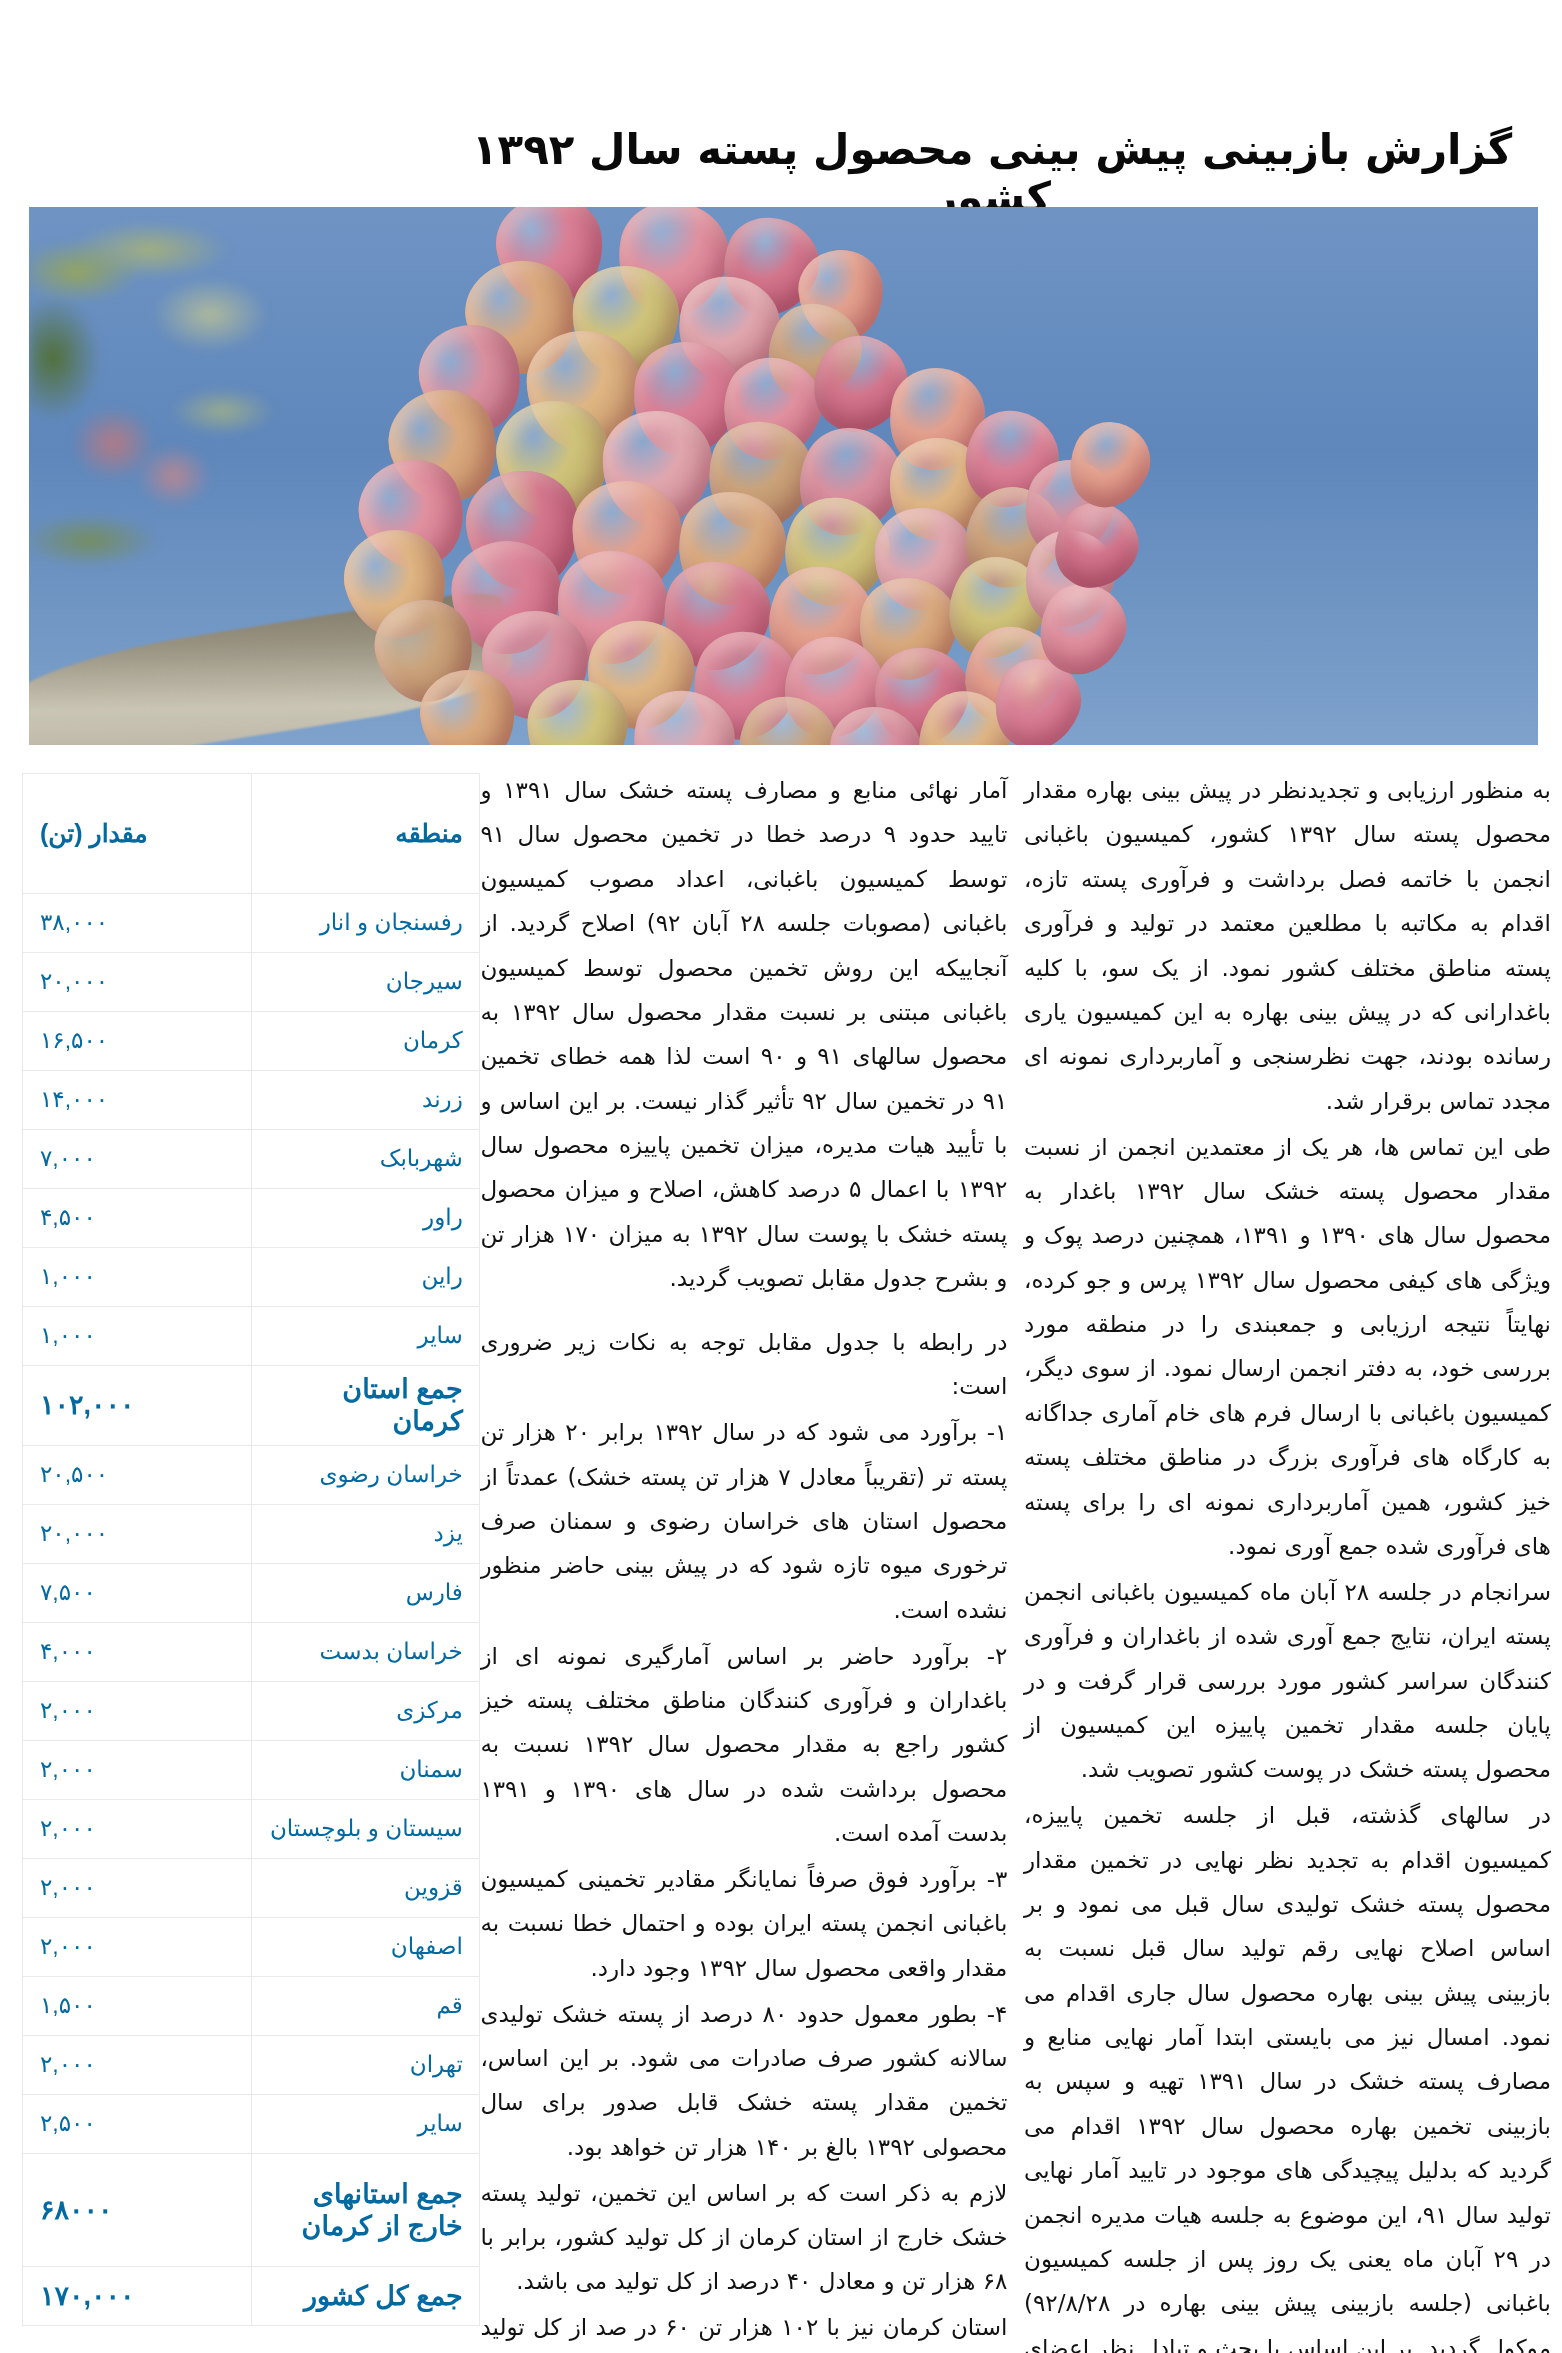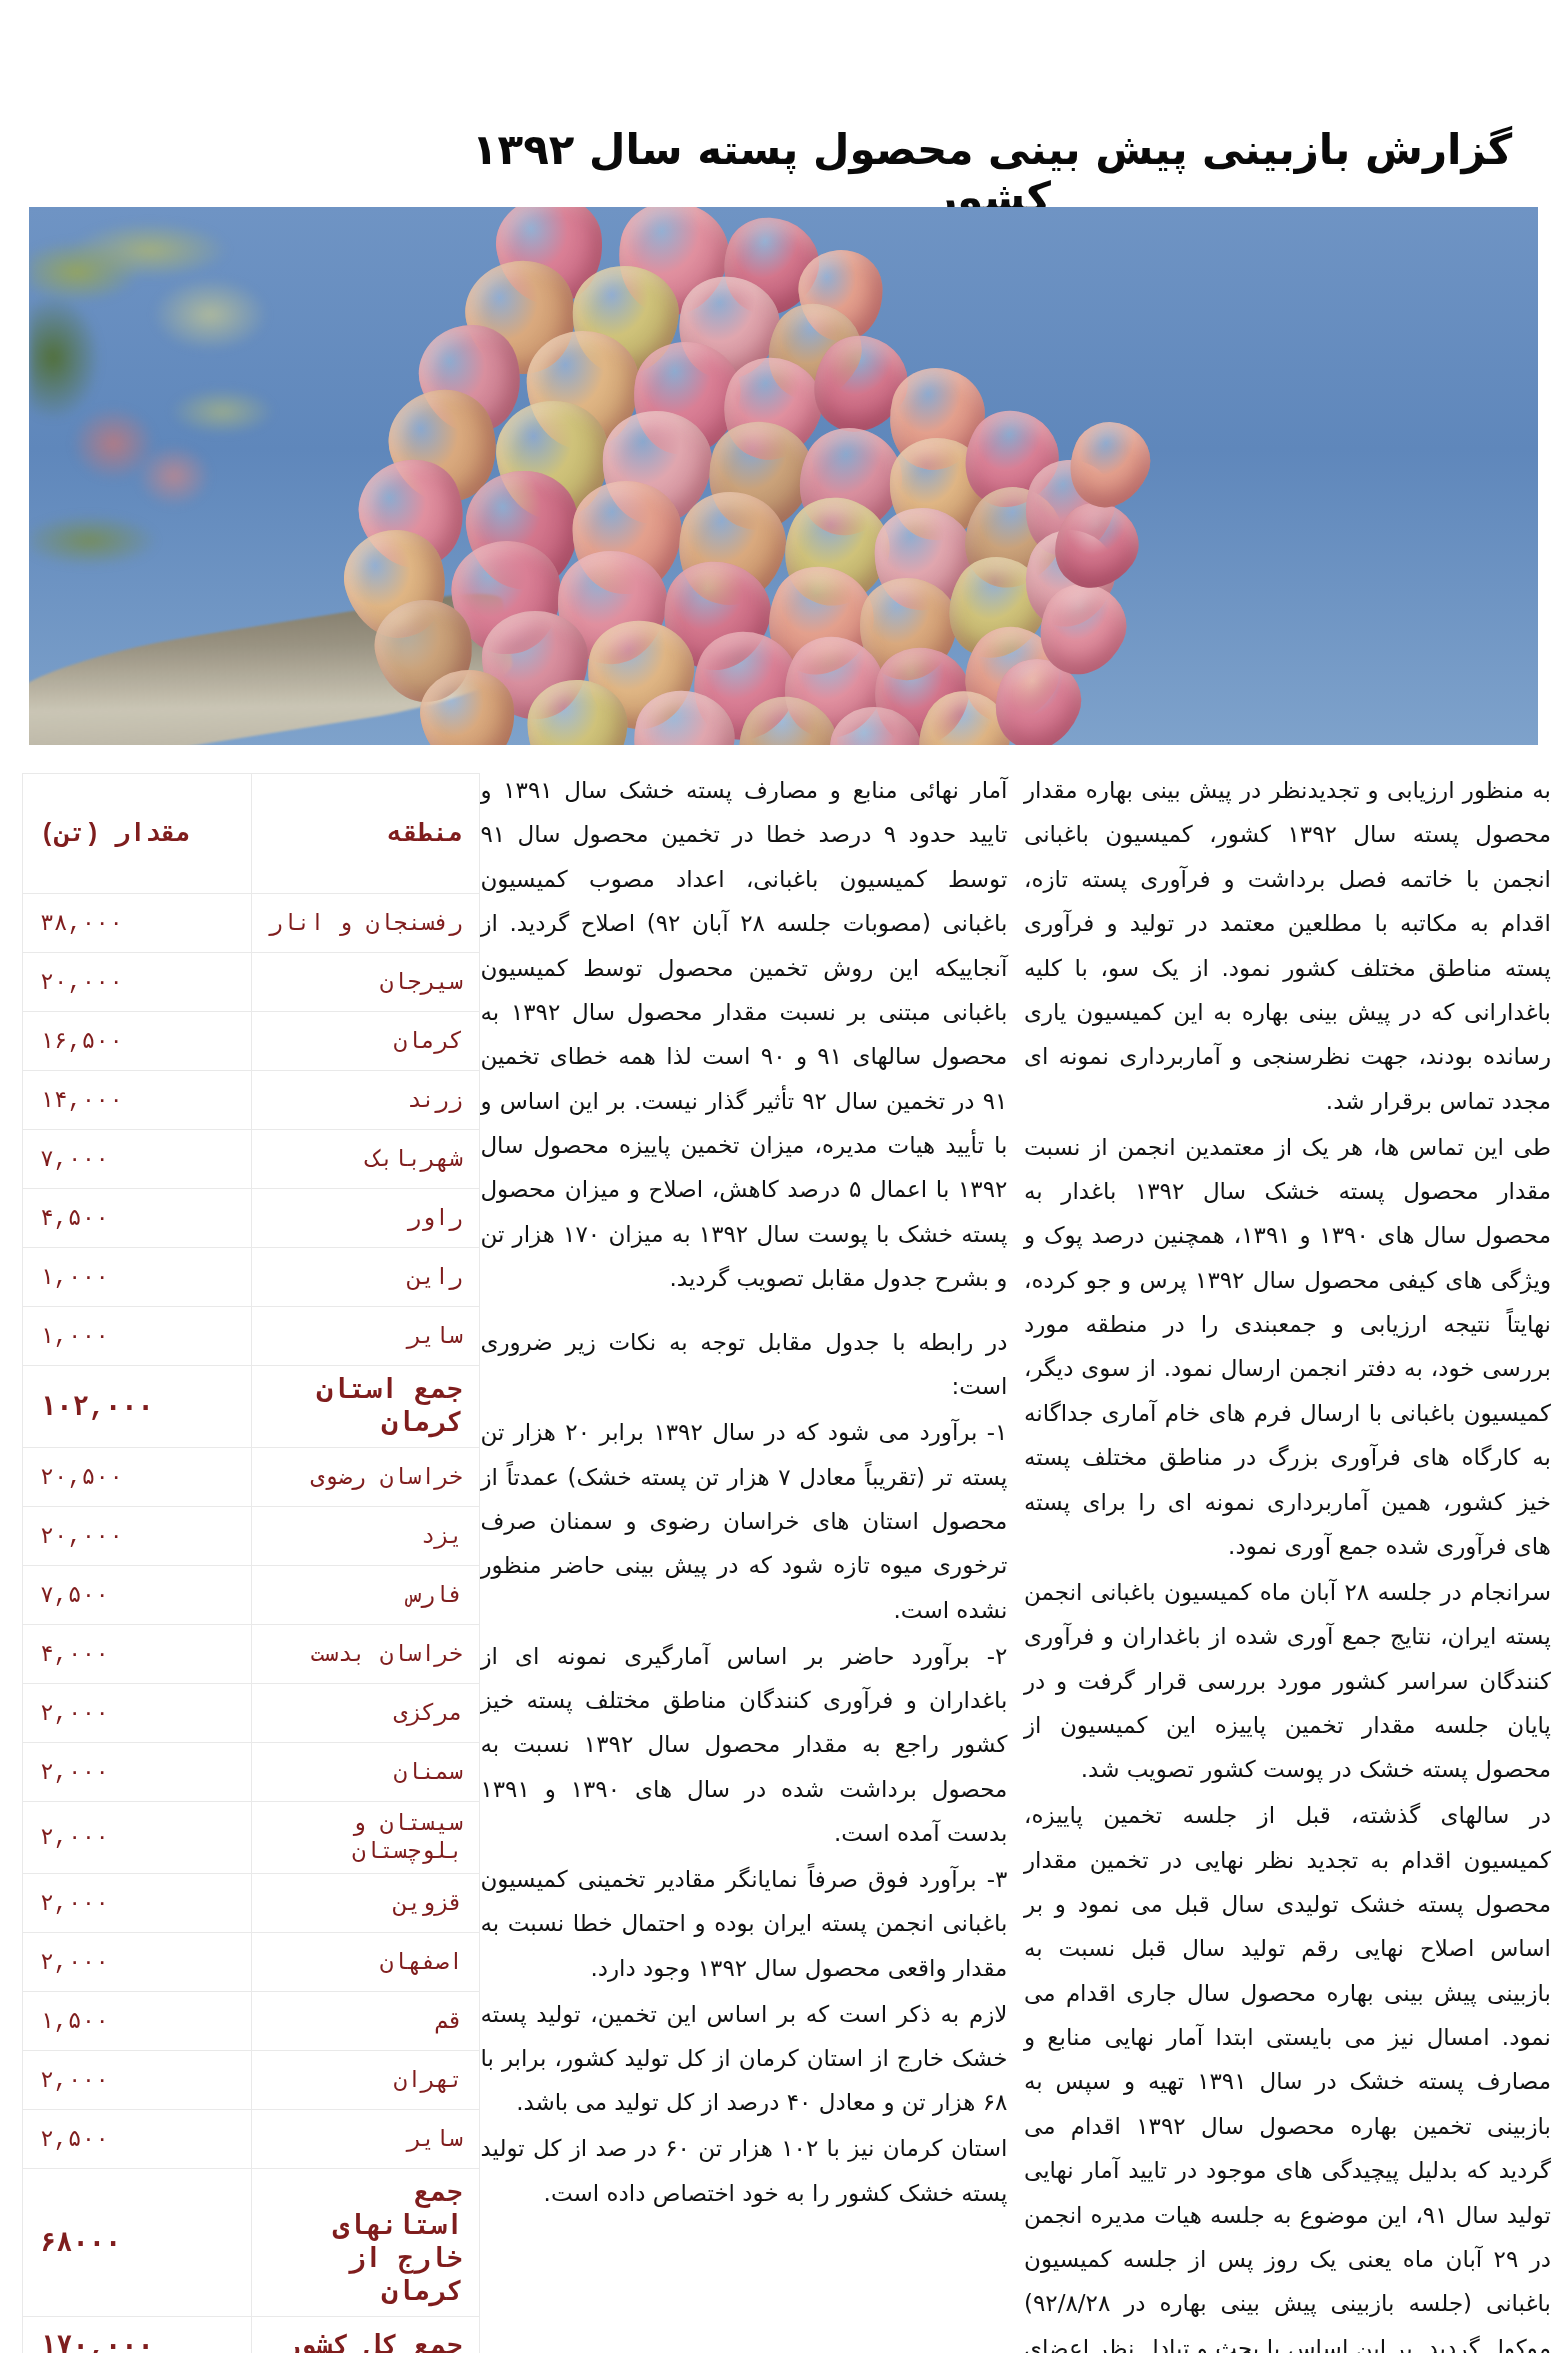--- a/index.html
+++ b/index.html
@@ -107,23 +107,23 @@
   table#data-table {
     width: 458px;
     border-collapse: collapse;
     direction: rtl;
     table-layout: fixed;
   }
   table#data-table td, table#data-table th {
     border: 1.5px solid #e9e9e9;
     padding: 7.5px 16.6px;
     font-size: 23px;
-    color: #7f1d1d;
+    color: #0369a1;
     vertical-align: middle;
-    font-family: Liberation Mono, monospace;
+    font-family: Liberation Sans, sans-serif;
   }
   table#data-table th { font-weight: bold; font-size: 25px; height: 120px; }
   table#data-table td.region { text-align: right; width: 278px; }
   table#data-table td.amount { text-align: left; width: 179px; }
   table#data-table th.region { text-align: right; }
   table#data-table th.amount { text-align: left; }
   table#data-table tr.total td { font-weight: bold; font-size: 27px; }
   table#data-table tr { height: 59px; }
   table#data-table tr.total.tall { height: 113px; }
 </style>
@@ -202,20 +202,21 @@
       <p>سرانجام در جلسه ۲۸ آبان ماه کمیسیون باغبانی انجمن پسته ایران، نتایج جمع آوری شده از باغداران و فرآوری کنندگان سراسر کشور مورد بررسی قرار گرفت و در پایان جلسه مقدار تخمین پاییزه این کمیسیون از محصول پسته خشک در پوست کشور تصویب شد.</p>
       <p>در سالهای گذشته، قبل از جلسه تخمین پاییزه، کمیسیون اقدام به تجدید نظر نهایی در تخمین مقدار محصول پسته خشک تولیدی سال قبل می نمود و بر اساس اصلاح نهایی رقم تولید سال قبل نسبت به بازبینی پیش بینی بهاره محصول سال جاری اقدام می نمود. امسال نیز می بایستی ابتدا آمار نهایی منابع و مصارف پسته خشک در سال ۱۳۹۱ تهیه و سپس به بازبینی تخمین بهاره محصول سال ۱۳۹۲ اقدام می گردید که بدلیل پیچیدگی های موجود در تایید آمار نهایی تولید سال ۹۱، این موضوع به جلسه هیات مدیره انجمن در ۲۹ آبان ماه یعنی یک روز پس از جلسه کمیسیون باغبانی (جلسه بازبینی پیش بینی بهاره در ۹۲/۸/۲۸) موکول گردید. بر این اساس با بحث و تبادل نظر اعضای هیات مدیره انجمن در خصوص</p>
     </div>
 
   <div class="col" id="col-mid">
       <p>آمار نهائی منابع و مصارف پسته خشک سال ۱۳۹۱ و تایید حدود ۹ درصد خطا در تخمین محصول سال ۹۱ توسط کمیسیون باغبانی، اعداد مصوب کمیسیون باغبانی (مصوبات جلسه ۲۸ آبان ۹۲) اصلاح گردید. از آنجاییکه این روش تخمین محصول توسط کمیسیون باغبانی مبتنی بر نسبت مقدار محصول سال ۱۳۹۲ به محصول سالهای ۹۱ و ۹۰ است لذا همه خطای تخمین ۹۱ در تخمین سال ۹۲ تأثیر گذار نیست. بر این اساس و با تأیید هیات مدیره، میزان تخمین پاییزه محصول سال ۱۳۹۲ با اعمال ۵ درصد کاهش، اصلاح و میزان محصول پسته خشک با پوست سال ۱۳۹۲ به میزان ۱۷۰ هزار تن و بشرح جدول مقابل تصویب گردید.</p>
       <p class="bold gap">در رابطه با جدول مقابل توجه به نکات زیر ضروری است:</p>
       <p>۱- برآورد می شود که در سال ۱۳۹۲ برابر ۲۰ هزار تن پسته تر (تقریباً معادل ۷ هزار تن پسته خشک) عمدتاً از محصول استان های خراسان رضوی و سمنان صرف ترخوری میوه تازه شود که در پیش بینی حاضر منظور نشده است.</p>
       <p>۲- برآورد حاضر بر اساس آمارگیری نمونه ای از باغداران و فرآوری کنندگان مناطق مختلف پسته خیز کشور راجع به مقدار محصول سال ۱۳۹۲ نسبت به محصول برداشت شده در سال های ۱۳۹۰ و ۱۳۹۱ بدست آمده است.</p>
       <p>۳- برآورد فوق صرفاً نمایانگر مقادیر تخمینی کمیسیون باغبانی انجمن پسته ایران بوده و احتمال خطا نسبت به مقدار واقعی محصول سال ۱۳۹۲ وجود دارد.</p>
+      <p>۴- بطور معمول حدود ۸۰ درصد از پسته خشک تولیدی سالانه کشور صرف صادرات می شود. بر این اساس، تخمین مقدار پسته خشک قابل صدور برای سال محصولی ۱۳۹۲ بالغ بر ۱۴۰ هزار تن خواهد بود.</p>
       <p>لازم به ذکر است که بر اساس این تخمین، تولید پسته خشک خارج از استان کرمان از کل تولید کشور، برابر با ۶۸ هزار تن و معادل ۴۰ درصد از کل تولید می باشد.</p>
       <p>استان کرمان نیز با ۱۰۲ هزار تن ۶۰ در صد از کل تولید پسته خشک کشور را به خود اختصاص داده است.</p>
     </div>
 
   <div id="table-wrap">
     <table id="data-table">
       <thead>
         <tr>
           <th class="region">منطقه</th>
           <th class="amount">مقدار (تن)</th>

